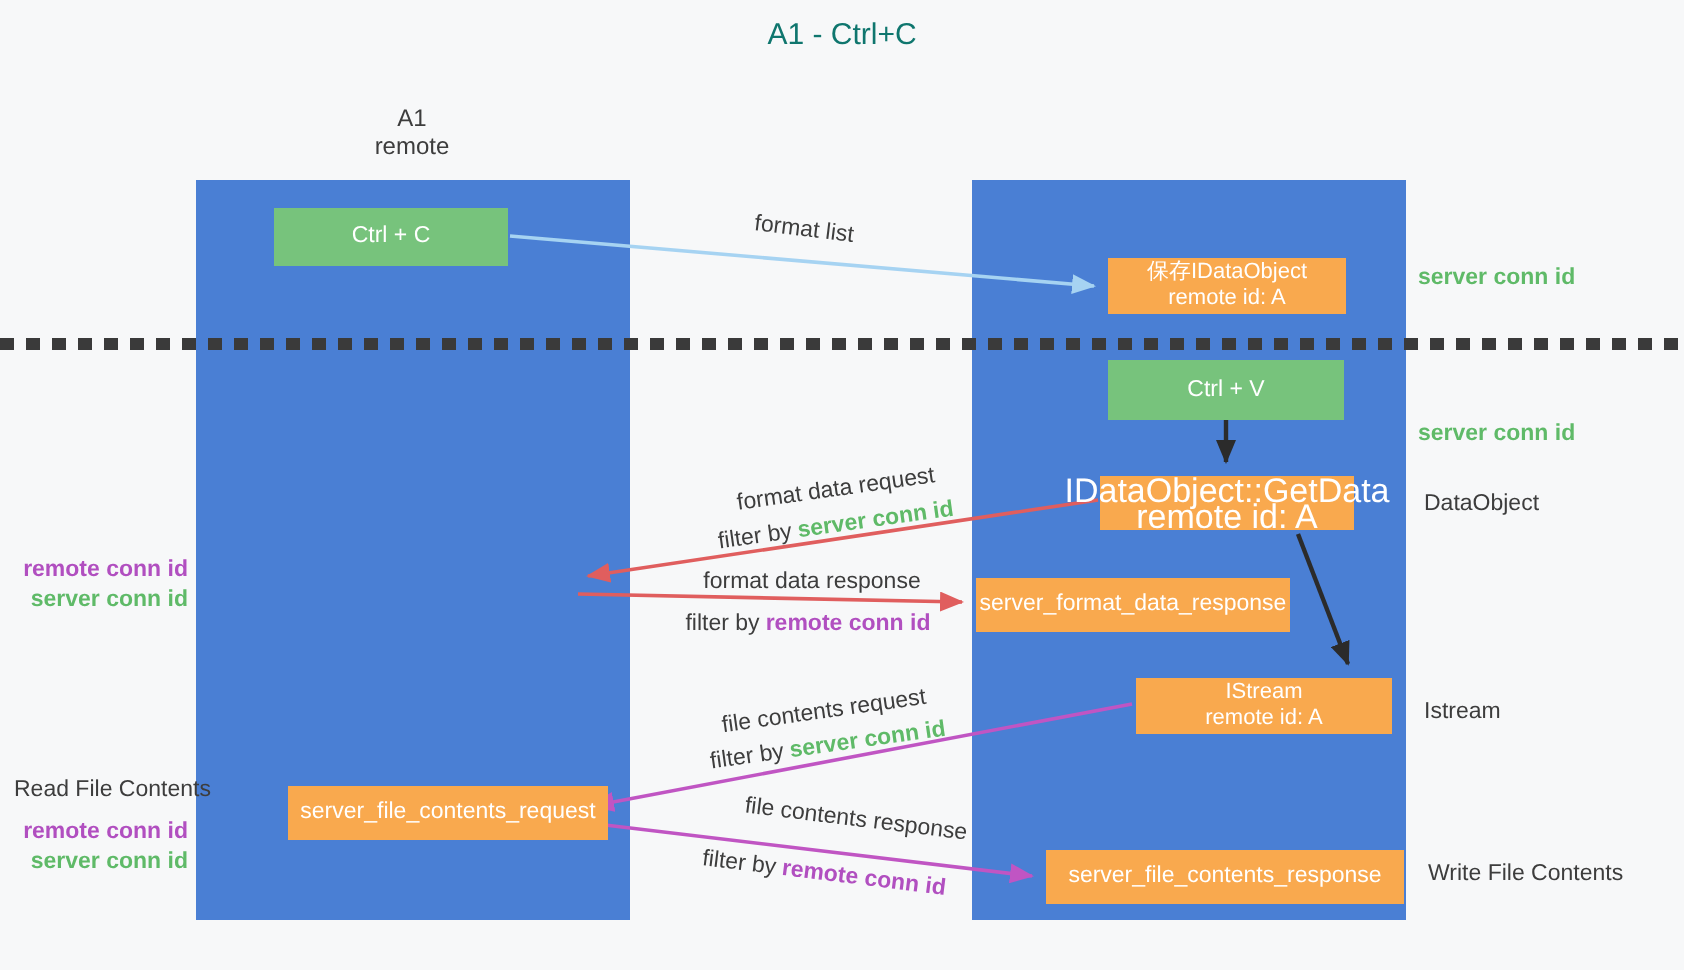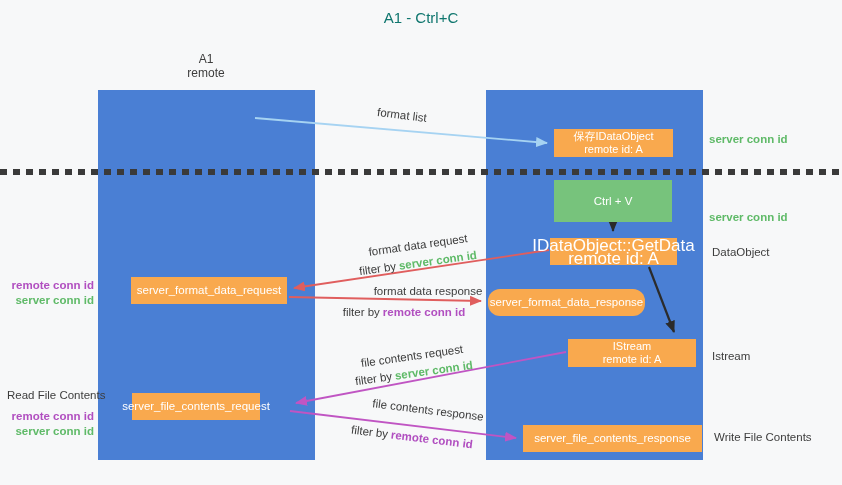--- a/index.html
+++ b/index.html
@@ -132,65 +132,65 @@
     </defs>
     <path d="M255,118 L547,143" style="stroke:var(--arrow-blue)" stroke-width="1.8" fill="none" marker-end="url(#m-blue)"></path>
     <path d="M613,209 L613,231" style="stroke:var(--arrow-black)" stroke-width="2.2" fill="none" marker-end="url(#m-blk)"></path>
     <path d="M549,250 L294,288" style="stroke:var(--arrow-red)" stroke-width="1.8" fill="none" marker-end="url(#m-red)"></path>
     <path d="M289,297 L481,301" style="stroke:var(--arrow-red)" stroke-width="1.8" fill="none" marker-end="url(#m-red)"></path>
     <path d="M649,267 L674,332" style="stroke:var(--arrow-black)" stroke-width="2.2" fill="none" marker-end="url(#m-blk)"></path>
     <path d="M566,352 L296,403" style="stroke:var(--arrow-magenta)" stroke-width="1.8" fill="none" marker-end="url(#m-mag)"></path>
     <path d="M290,411 L516,438" style="stroke:var(--arrow-magenta)" stroke-width="1.8" fill="none" marker-end="url(#m-mag)"></path>
   </svg>
 
+  <div class="node green" style="left:137px; top:104px; width:117px; height:29px;">
+    <span>Ctrl + C</span>
+  </div>
 
   <div class="node orange" style="left:554px; top:129px; width:119px; height:28px; font-size:11px;">
     <span>保存IDataObject</span>
     <span>remote id: A</span>
   </div>
 
-  <div class="node green" style="left:554px; top:180px; width:118px; height:42px;">
+  <div class="node green" style="left:554px; top:180px; width:118px; height:30px;">
     <span>Ctrl + V</span>
   </div>
 
   <div class="node orange" style="left:550px; top:238px; width:127px; height:27px; font-size:17px;">
     <span>IDataObject::GetData</span>
     <span>remote id: A</span>
   </div>
 
-  <div class="node orange" style="left:131px; top:277px; width:156px; height:27px;">
-    <span>server_format_data_request</span>
-  </div>
-
-  <div class="node orange" style="left:488px; top:289px; width:157px; height:27px;border-radius:12px;">
+
+  <div class="node orange" style="left:488px; top:289px; width:157px; height:27px;">
     <span>server_format_data_response</span>
   </div>
 
   <div class="node orange" style="left:568px; top:339px; width:128px; height:28px; font-size:11px;">
     <span>IStream</span>
     <span>remote id: A</span>
   </div>
 
-  <div class="node orange" style="left:132px; top:393px; width:128px; height:27px;">
+  <div class="node orange" style="left:144px; top:393px; width:160px; height:27px;">
     <span>server_file_contents_request</span>
   </div>
 
   <div class="node orange" style="left:523px; top:425px; width:179px; height:27px;">
     <span>server_file_contents_response</span>
   </div>
 
   <div class="edge-label" style="left:402px; top:115px; transform:translate(-50%,-50%) rotate(7deg);">format list</div>
 
   <div class="edge-label" style="left:418px; top:245px; transform:translate(-50%,-50%) rotate(-8deg);">format data request</div>
 
   <div class="edge-label" style="left:418px; top:263px; transform:translate(-50%,-50%) rotate(-8deg);">
     <span class="prefix">filter by</span><span class="kw green">server conn id</span>
   </div>
 
-  <div class="edge-label" style="left:428px; top:291px; transform:translate(-50%,-50%);">format data response</div>
+  <div class="edge-label" style="left:406px; top:291px; transform:translate(-50%,-50%);">format data response</div>
 
   <div class="edge-label" style="left:404px; top:312px; transform:translate(-50%,-50%);">
     <span class="prefix">filter by</span><span class="kw purple">remote conn id</span>
   </div>
 
   <div class="edge-label" style="left:412px; top:356px; transform:translate(-50%,-50%) rotate(-8deg);">file contents request</div>
 
   <div class="edge-label" style="left:414px; top:373px; transform:translate(-50%,-50%) rotate(-8deg);">
     <span class="prefix">filter by</span><span class="kw green">server conn id</span>
   </div>

